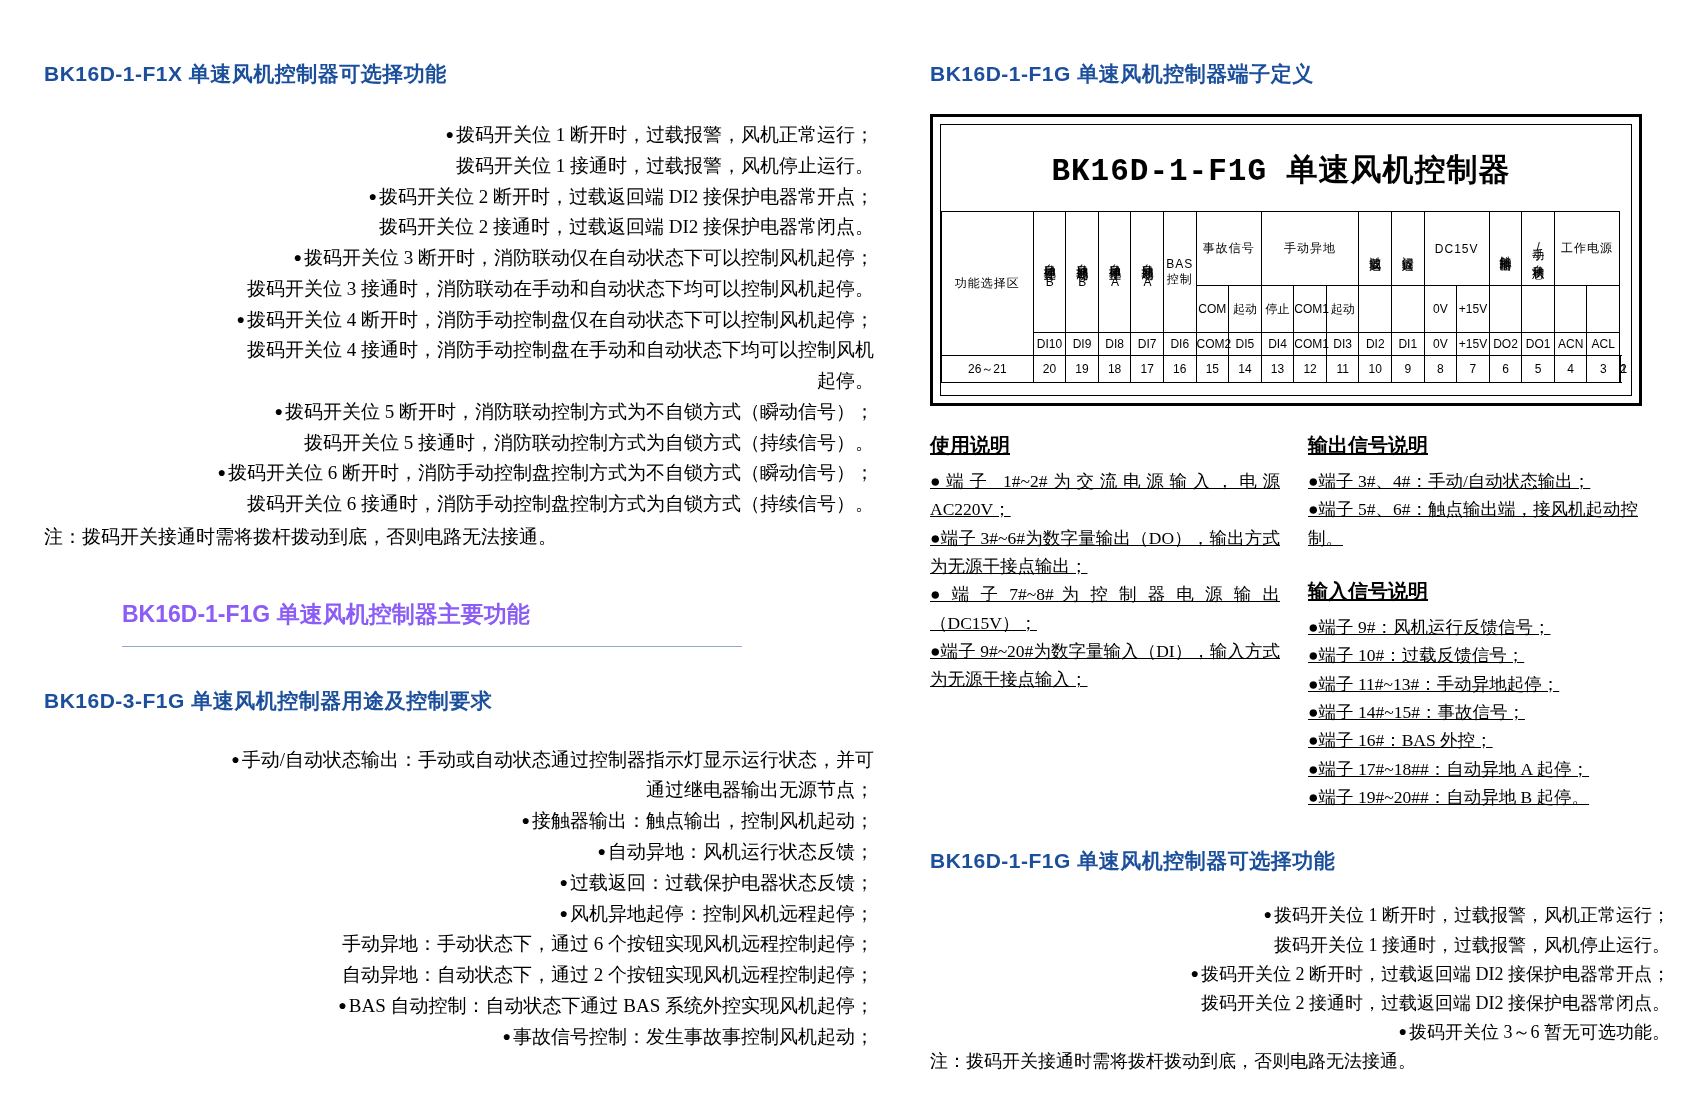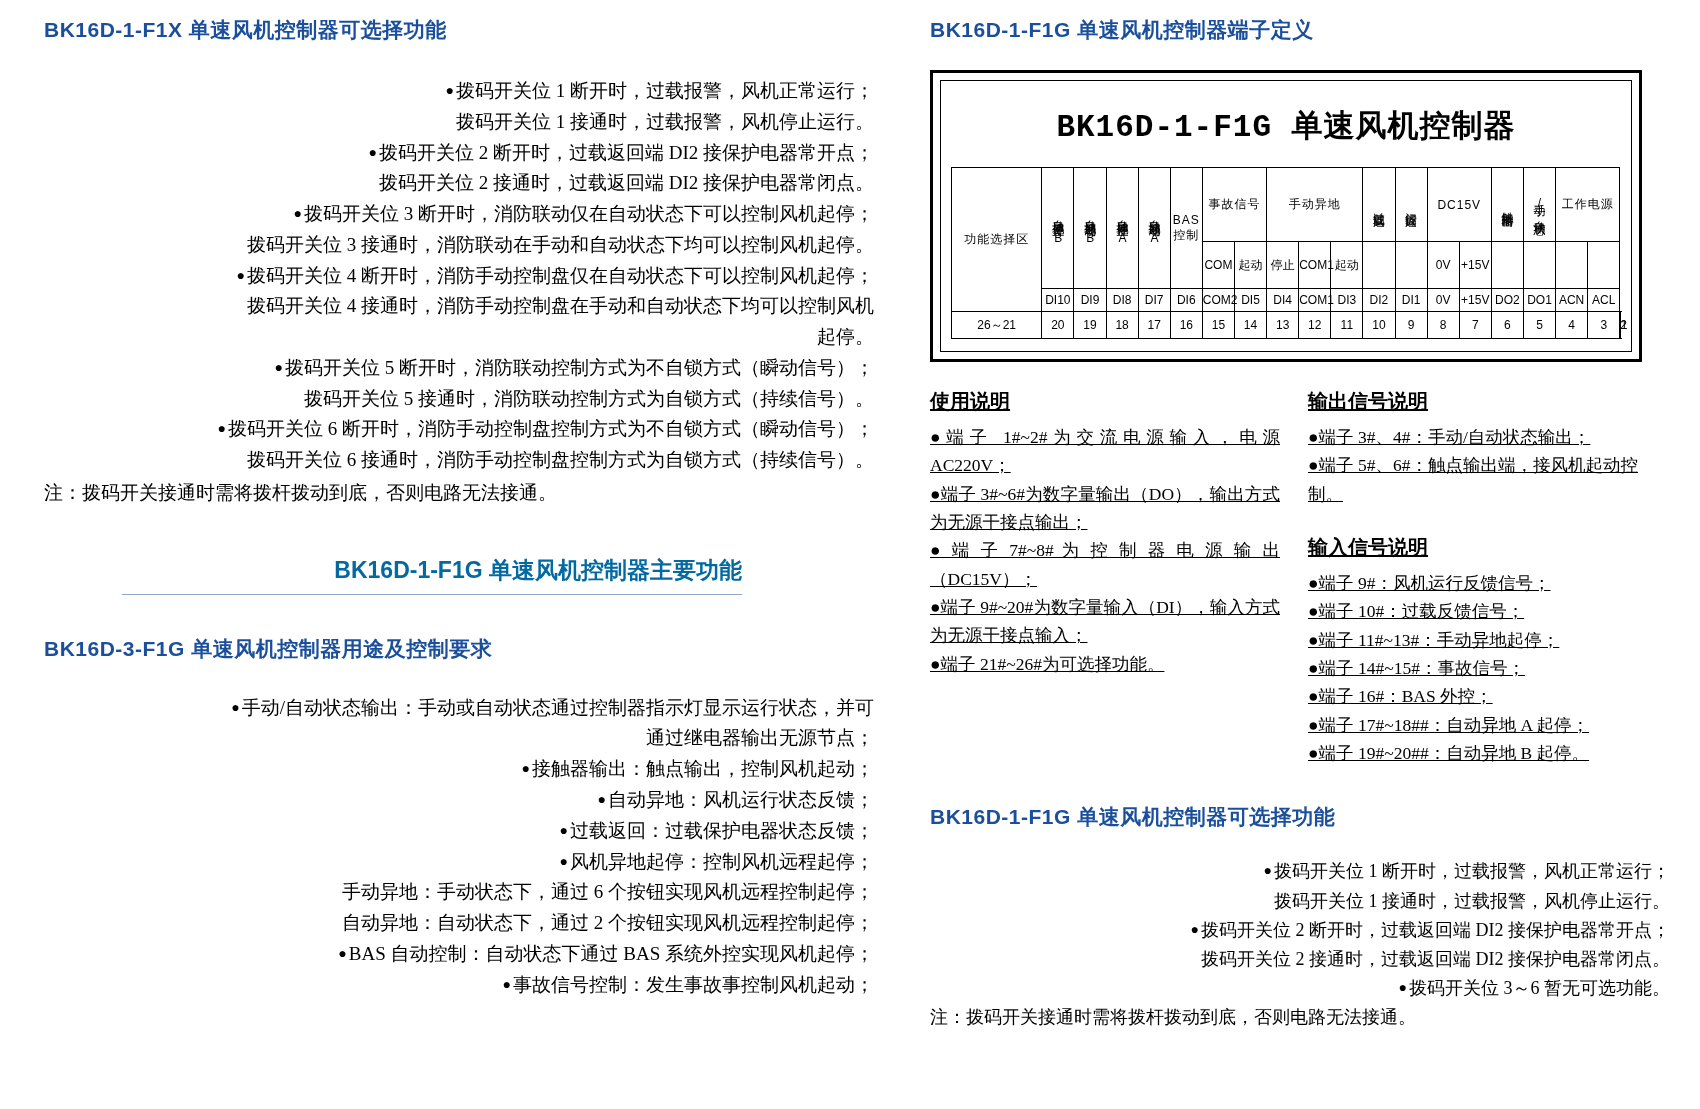--- a/index.html
+++ b/index.html
@@ -12,20 +12,21 @@
     height: 1109px;
     font-family: "Liberation Serif", "DejaVu Serif", serif;
     color: #000000;
     position: relative;
     overflow: hidden;
   }
   .page {
     position: relative;
     width: 1700px;
     height: 951px;
+    margin-top: 44px;
   }
   .col-left {
     position: absolute;
     left: 44px;
     top: 0;
     width: 830px;
   }
   .col-right {
     position: absolute;
     left: 930px;
@@ -34,27 +35,27 @@
   }
   h2.head-blue {
     color: #1b4f9c;
     font-family: "Liberation Sans", sans-serif;
     font-weight: bold;
     font-size: 21px;
     margin: 0;
     letter-spacing: 0.5px;
   }
   .section-title-center {
-    color: #0369a1;
+    color: #8b5cf6;
     font-family: "Liberation Sans", sans-serif;
     font-weight: bold;
     font-size: 23px;
-    text-align: right;
-    margin: 0;
-    padding-bottom: 8px;
+    text-align: left;
+    margin: 0;
+    padding-bottom: 16px;
     border-bottom: 1px solid #8fa8cc;
     width: 620px;
     margin-left: 78px;
   }
   ul.bullets {
     list-style: none;
     margin: 0;
     padding: 0;
     font-size: 19px;
     line-height: 1.62;
@@ -101,21 +102,21 @@
   
   .diagram {
     border: 3px solid #000;
     padding: 7px;
     margin-top: 26px;
     width: 712px;
     box-sizing: border-box;
   }
   .diagram-inner {
     border: 1px solid #000;
-    padding: 14px 10px 12px 10px;
+    padding: 14px 10px 12px 0;
   }
   .diagram-title {
     text-align: center;
     font-family: "Liberation Mono", "DejaVu Sans Mono", monospace;
     font-size: 31px;
     font-weight: bold;
     letter-spacing: 1px;
     margin: 10px 0 20px 0;
   }
   table.term {
@@ -303,21 +304,20 @@
     </div>
 
     <div class="rcols" style="margin-top:26px;text-decoration:underline;">
       <div class="rcol-a">
         <div class="sub-head">使用说明</div>
         <ul class="rlist" id="usage-desc">
             <li>●端子 1#~2#为交流电源输入，电源AC220V；</li>
             <li>●端子 3#~6#为数字量输出（DO），输出方式为无源干接点输出；</li>
             <li>● 端 子 7#~8# 为 控 制 器 电 源 输 出（DC15V）；</li>
             <li>●端子 9#~20#为数字量输入（DI），输入方式为无源干接点输入；</li>
-            <li>●端子 21#~26#为可选择功能。</li>
           </ul>
       </div>
       <div class="rcol-b">
         <div class="sub-head">输出信号说明</div>
         <ul class="rlist" id="output-desc">
             <li>●端子 3#、4#：手动/自动状态输出；</li>
             <li>●端子 5#、6#：触点输出端，接风机起动控制。</li>
           </ul>
         <div class="sub-head" style="margin-top:26px;">输入信号说明</div>
         <ul class="rlist" id="input-desc">

